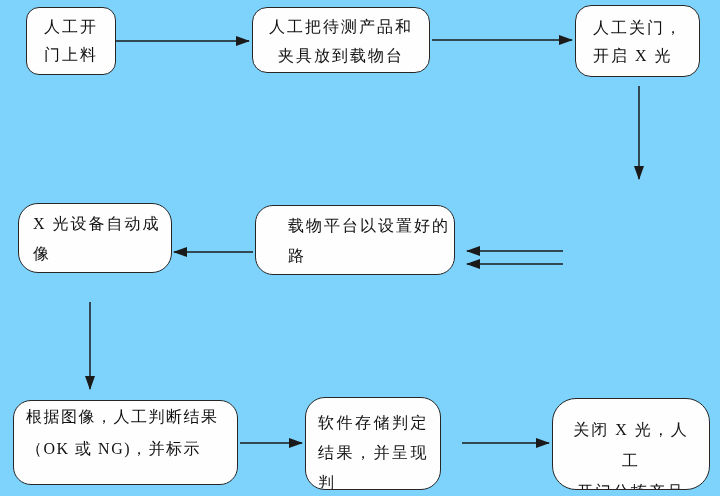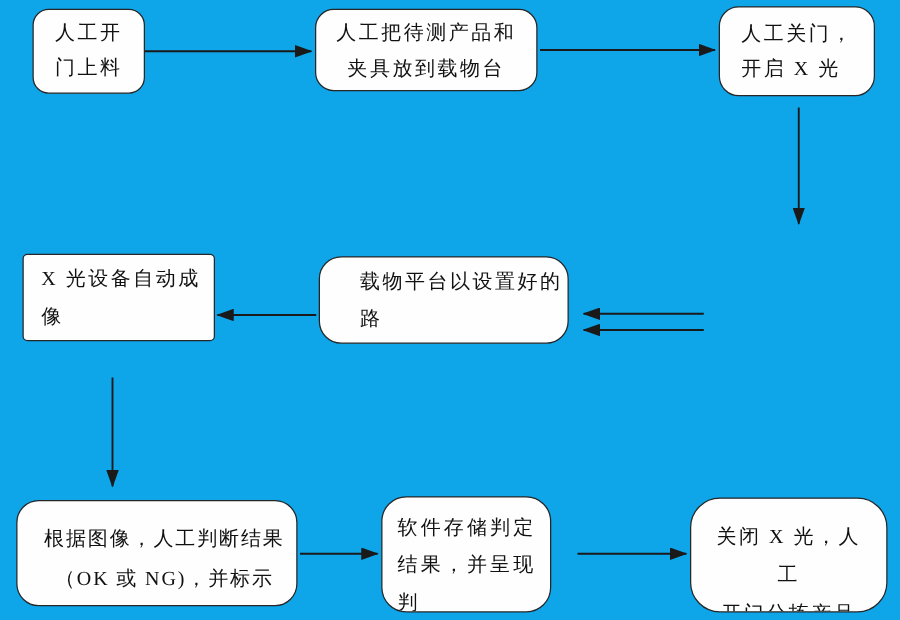--- a/index.html
+++ b/index.html
@@ -4,21 +4,21 @@
 <style>
   html, body { margin: 0; padding: 0; }
   body {
     font-family: "Liberation Serif", "DejaVu Serif", serif;
     background: #ffffff;
   }
   #canvas {
     position: relative;
     width: 720px;
     height: 496px;
-    background: #0ea5e9;
+    background: #7dd3fc;
     overflow: hidden;
   }
   #arrows {
     position: absolute;
     left: 0; top: 0;
   }
   .node {
     position: absolute;
     box-sizing: border-box;
     background: #fefefe;
@@ -28,22 +28,22 @@
     letter-spacing: 2px;
     white-space: pre-line;
     overflow: hidden;
   }
   
   .n1 { left: 26px;  top: 7px;   width: 90px;  height: 68px;  border-radius: 13px; text-align: center; padding: 5px 2px 0;  line-height: 28px; }
   .n2 { left: 252px; top: 7px;   width: 178px; height: 66px;  border-radius: 15px; text-align: center; padding: 4px 6px 12px;  line-height: 29px; }
   .n3 { left: 575px; top: 5px;   width: 125px; height: 72px;  border-radius: 16px; padding: 8px 14px 0 17px;  line-height: 28px; }
   .n4 { left: 563px; top: 188px; width: 150px; height: 102px; border-radius: 22px; padding: 8px 0 0 20px;  line-height: 30px; letter-spacing: 3px; }
   .n5 { left: 255px; top: 205px; width: 200px; height: 70px;  border-radius: 18px; padding: 5px 0 0 32px;  line-height: 30px; }
-  .n6 { left: 18px;  top: 203px; width: 154px; height: 70px;  border-radius: 4px; padding: 5px 0 0 14px;  line-height: 30px; }
-  .n7 { left: 13px;  top: 400px; width: 225px; height: 85px;  border-radius: 18px; padding: 15px 0 0 12px; line-height: 32px; letter-spacing: 1.5px; text-align: center; }
+  .n6 { left: 18px;  top: 203px; width: 154px; height: 70px;  border-radius: 20px; padding: 5px 0 0 14px;  line-height: 30px; }
+  .n7 { left: 13px;  top: 400px; width: 225px; height: 85px;  border-radius: 18px; padding: 0 0 0 12px; line-height: 32px; letter-spacing: 1.5px; }
   .n8 { left: 305px; top: 397px; width: 136px; height: 93px;  border-radius: 20px; padding: 10px 0 0 12px; line-height: 30px; letter-spacing: 2.5px; }
   .n9 { left: 552px; top: 398px; width: 158px; height: 92px;  border-radius: 24px; text-align: center; padding: 15px 16px 0; line-height: 31px; }
 </style>
 </head>
 <body>
 
 <div id="canvas">
 
   <svg id="arrows" width="720" height="496" viewBox="0 0 720 496">
     <defs>

